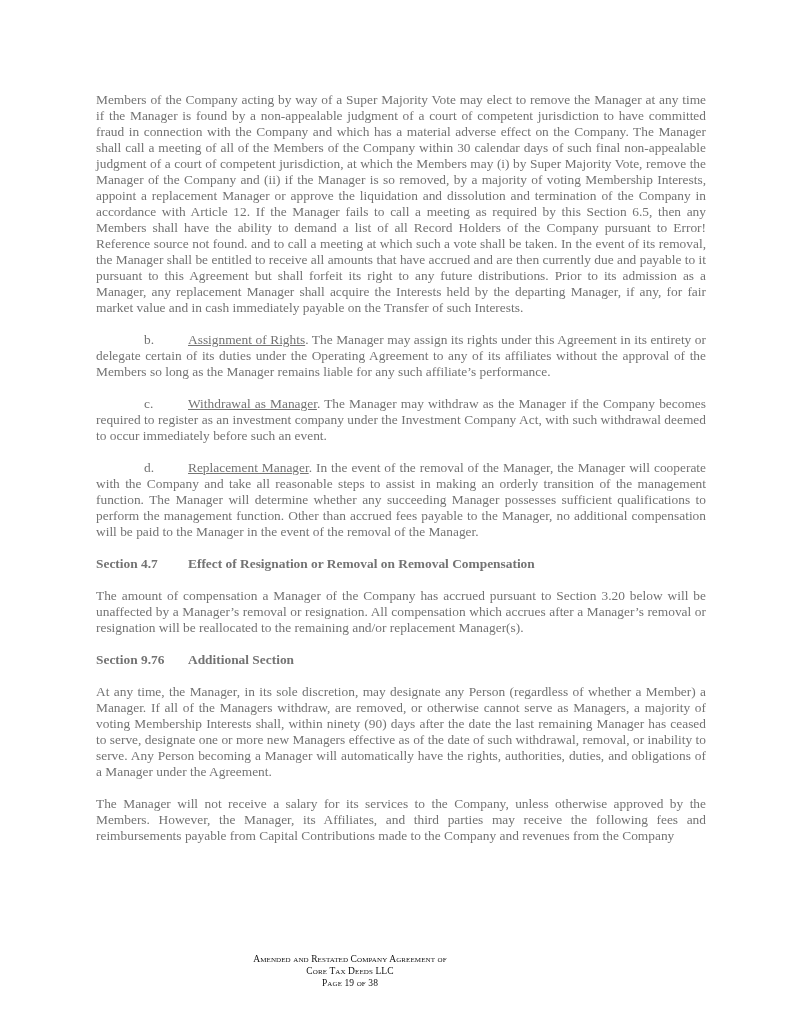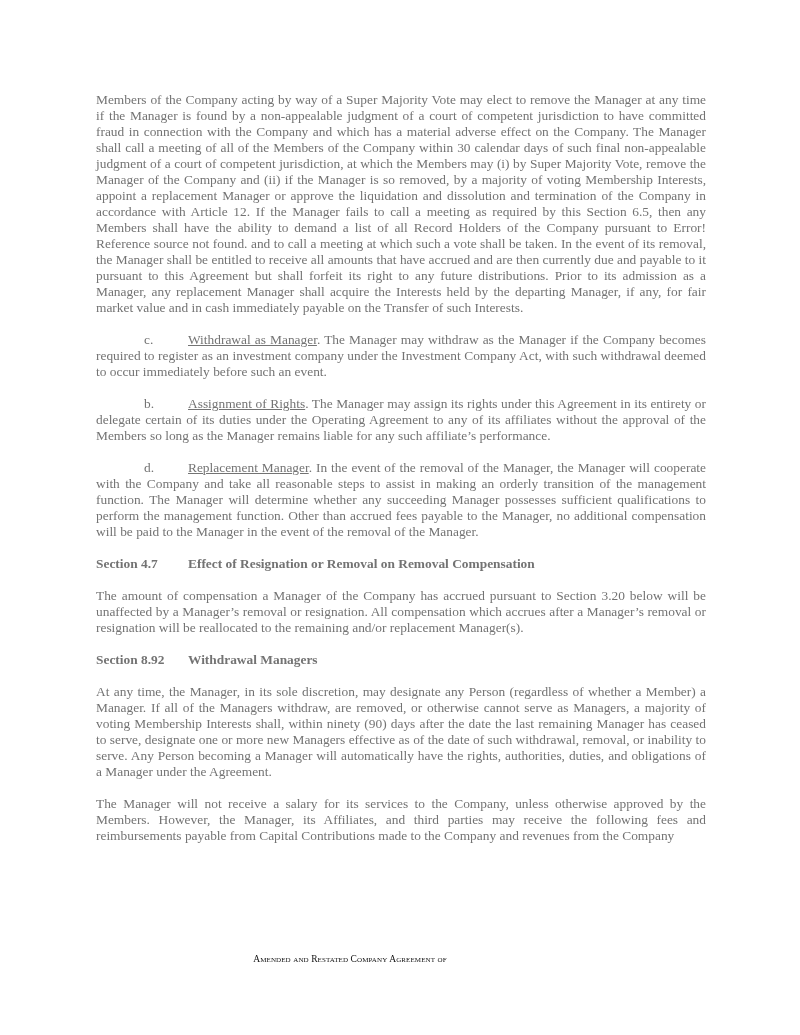--- a/index.html
+++ b/index.html
@@ -20,30 +20,32 @@
       font-family: "Liberation Serif", serif; font-size: 9.5px; line-height: 12px; color: #111;
       font-variant: small-caps; letter-spacing: 0.1px;
     }
   </style>
 </head>
 <body>
 
 <div class="page">
   <p class="para">Members of the Company acting by way of a Super Majority Vote may elect to remove the Manager at any time if the Manager is found by a non-appealable judgment of a court of competent jurisdiction to have committed fraud in connection with the Company and which has a material adverse effect on the Company. The Manager shall call a meeting of all of the Members of the Company within 30 calendar days of such final non-appealable judgment of a court of competent jurisdiction, at which the Members may (i) by Super Majority Vote, remove the Manager of the Company and (ii) if the Manager is so removed, by a majority of voting Membership Interests, appoint a replacement Manager or approve the liquidation and dissolution and termination of the Company in accordance with Article 12. If the Manager fails to call a meeting as required by this Section 6.5, then any Members shall have the ability to demand a list of all Record Holders of the Company pursuant to Error! Reference source not found. and to call a meeting at which such a vote shall be taken. In the event of its removal, the Manager shall be entitled to receive all amounts that have accrued and are then currently due and payable to it pursuant to this Agreement but shall forfeit its right to any future distributions. Prior to its admission as a Manager, any replacement Manager shall acquire the Interests held by the departing Manager, if any, for fair market value and in cash immediately payable on the Transfer of such Interests.</p>
 
+  <p class="subitem"><span class="sublabel">b.</span><span class="subtitle">Assignment of Rights</span><span>. The Manager may assign its rights under this Agreement in its entirety or delegate certain of its duties under the Operating Agreement to any of its affiliates without the approval of the Members so long as the Manager remains liable for any such affiliate’s performance.</span></p>
+
   <p class="subitem"><span class="sublabel">c.</span><span class="subtitle">Withdrawal as Manager</span><span>. The Manager may withdraw as the Manager if the Company becomes required to register as an investment company under the Investment Company Act, with such withdrawal deemed to occur immediately before such an event.</span></p>
-
-  <p class="subitem"><span class="sublabel">b.</span><span class="subtitle">Assignment of Rights</span><span>. The Manager may assign its rights under this Agreement in its entirety or delegate certain of its duties under the Operating Agreement to any of its affiliates without the approval of the Members so long as the Manager remains liable for any such affiliate’s performance.</span></p>
 
   <p class="subitem"><span class="sublabel">d.</span><span class="subtitle">Replacement Manager</span><span>.  In the event of the removal of the Manager, the Manager will cooperate with the Company and take all reasonable steps to assist in making an orderly transition of the management function. The Manager will determine whether any succeeding Manager possesses sufficient qualifications to perform the management function. Other than accrued fees payable to the Manager, no additional compensation will be paid to the Manager in the event of the removal of the Manager.</span></p>
 
   <div class="section-heading"><span class="sec-num">Section 4.7</span><span>Effect of Resignation or Removal on Removal Compensation</span></div>
   <p class="para">The amount of compensation a Manager of the Company has accrued pursuant to Section 3.20 below will be unaffected by a Manager’s removal or resignation. All compensation which accrues after a Manager’s removal or resignation will be reallocated to the remaining and/or replacement Manager(s).</p>
 
-  <div class="section-heading"><span class="sec-num">Section 8.92</span><span>Withdrawal Managers</span></div>
+  <div class="section-heading"><span class="sec-num">Section 9.76</span><span>Additional Section</span></div>
   <p class="para">At any time, the Manager, in its sole discretion, may designate any Person (regardless of whether a Member) a Manager. If all of the Managers withdraw, are removed, or otherwise cannot serve as Managers, a majority of voting Membership Interests shall, within ninety (90) days after the date the last remaining Manager has ceased to serve, designate one or more new Managers effective as of the date of such withdrawal, removal, or inability to serve. Any Person becoming a Manager will automatically have the rights, authorities, duties, and obligations of a Manager under the Agreement.</p>
 
   <p class="para last">The Manager will not receive a salary for its services to the Company, unless otherwise approved by the Members. However, the Manager, its Affiliates, and third parties may receive the following fees and reimbursements payable from Capital Contributions made to the Company and revenues from the Company</p>
 </div>
 
 <div class="footer">
   <div>Amended and Restated Company Agreement of</div>
+  <div>Core Tax Deeds LLC</div>
+  <div>Page 19 of 38</div>
 </div>
 
 </body></html>

